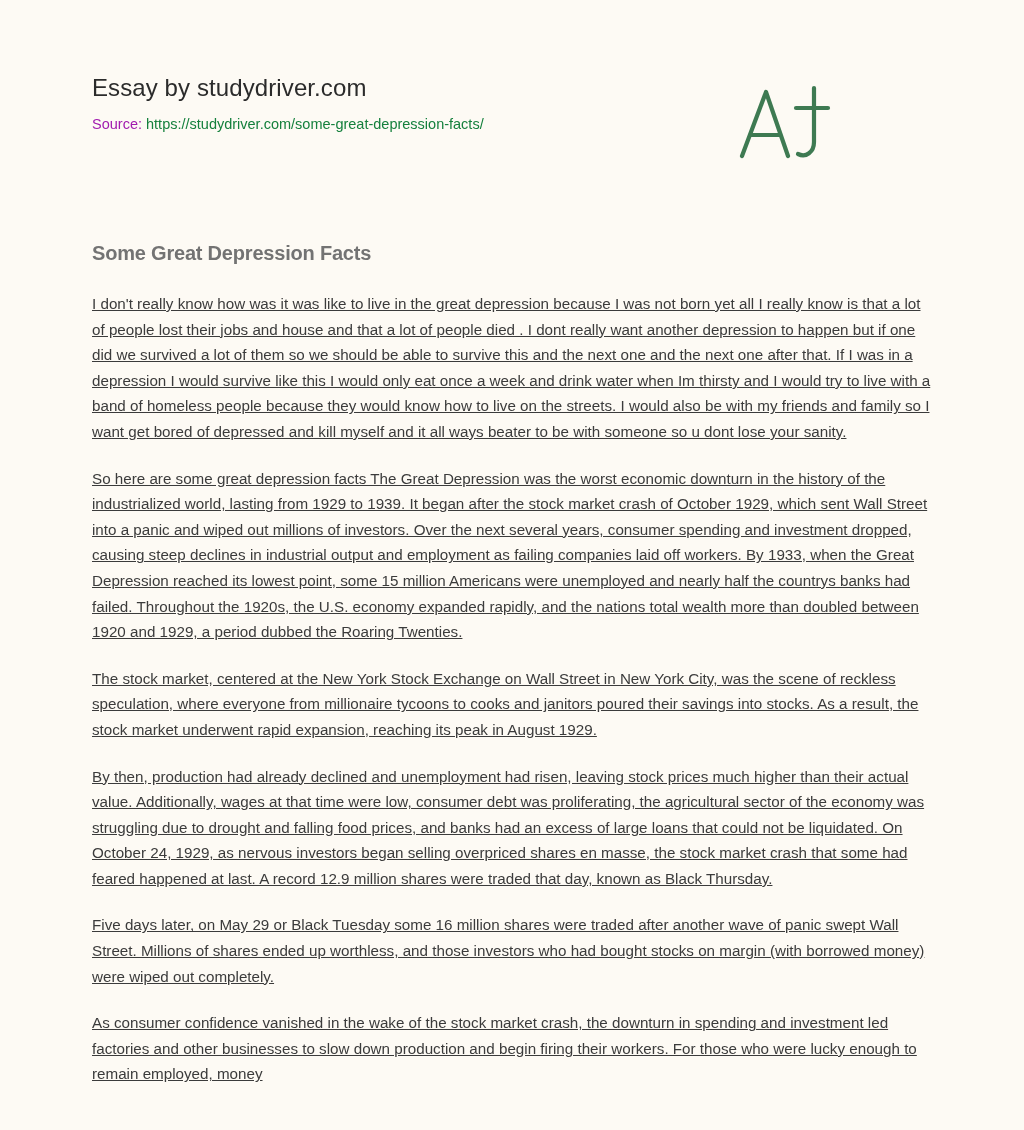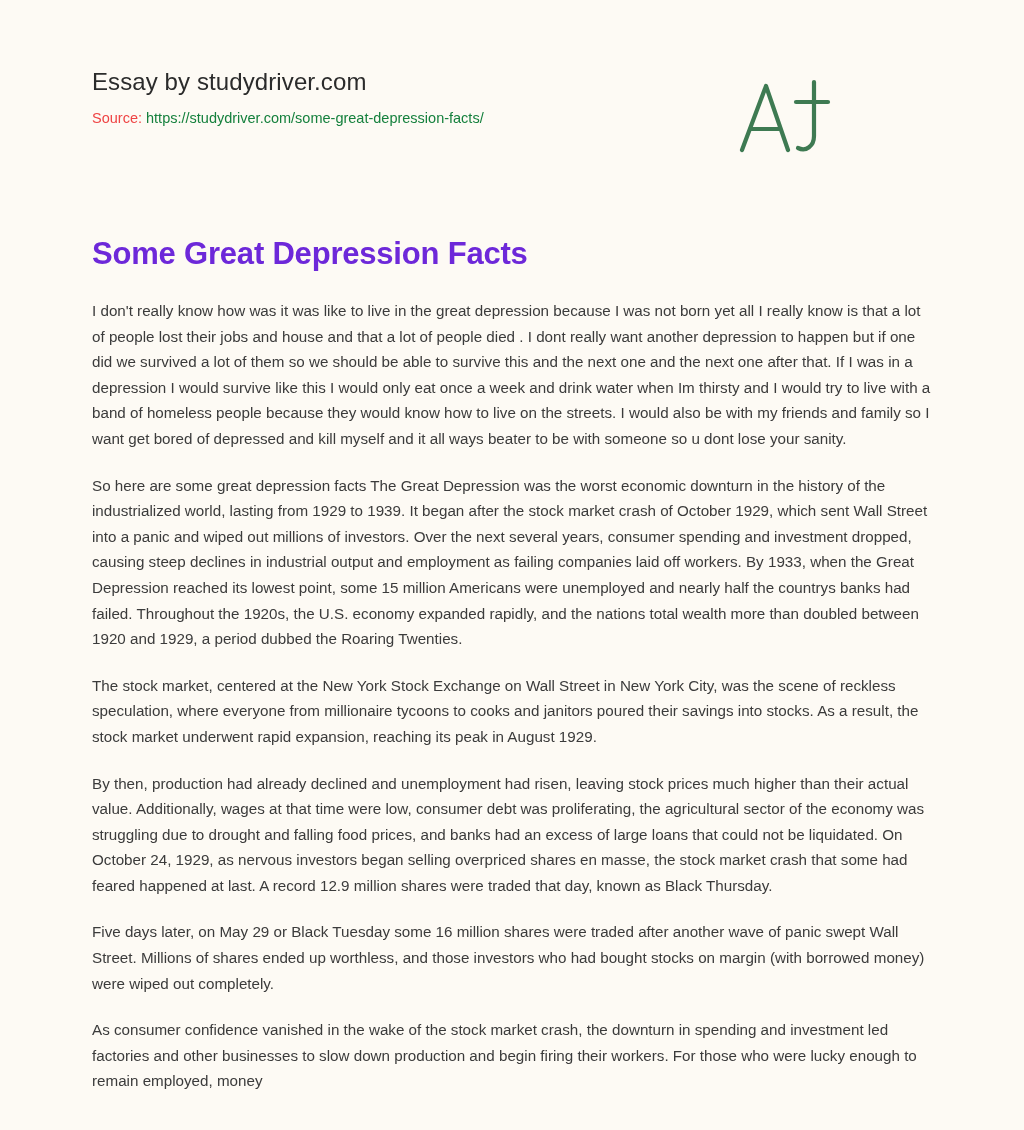--- a/index.html
+++ b/index.html
@@ -13,21 +13,21 @@
     font-family: "Liberation Sans", sans-serif;
     color: #2b2b2b;
     overflow: hidden;
   }
   .page {
     position: relative;
     width: 1024px;
     height: 1130px;
     background: #fdfaf4;
     box-sizing: border-box;
-    padding: 6px 92px;
+    padding: 12px 92px;
   }
   .header {
     position: relative;
     padding-top: 62px;
   }
   .brand-line {
     font-size: 24px;
     color: #2b2b2b;
     letter-spacing: 0.1px;
   }
@@ -36,53 +36,54 @@
   }
   .brand-line .brand {
     font-weight: normal;
   }
   .source-line {
     margin-top: 14px;
     font-size: 14.5px;
     color: #3a3a3a;
   }
   .source-label {
-    color: #ef4444;
+    color: #a21caf;
   }
   .source-url {
     color: #15803d;
     text-decoration: none;
   }
   .logo {
     position: absolute;
     right: 92px;
     top: 66px;
     width: 110px;
     height: 86px;
   }
   .logo svg {
     display: block;
   }
   .title {
     margin: 0;
     padding-top: 110px;
-    font-size: 31px;
+    font-size: 20px;
     font-weight: bold;
-    color: #6d28d9;
+    color: #737373;
     letter-spacing: -0.2px;
   }
   .article {
     padding-top: 26px;
   }
   .article p {
     margin: 0 0 21px 0;
     font-size: 15.2px;
     line-height: 25.6px;
     color: #3b3b3b;
     text-align: left;
+    text-decoration: underline;
   }
 </style>
 </head>
 <body>
 
 <div class="page">
 
   <div class="header">
     <div class="brand-line">
       <span class="essay-by">Essay by</span>

